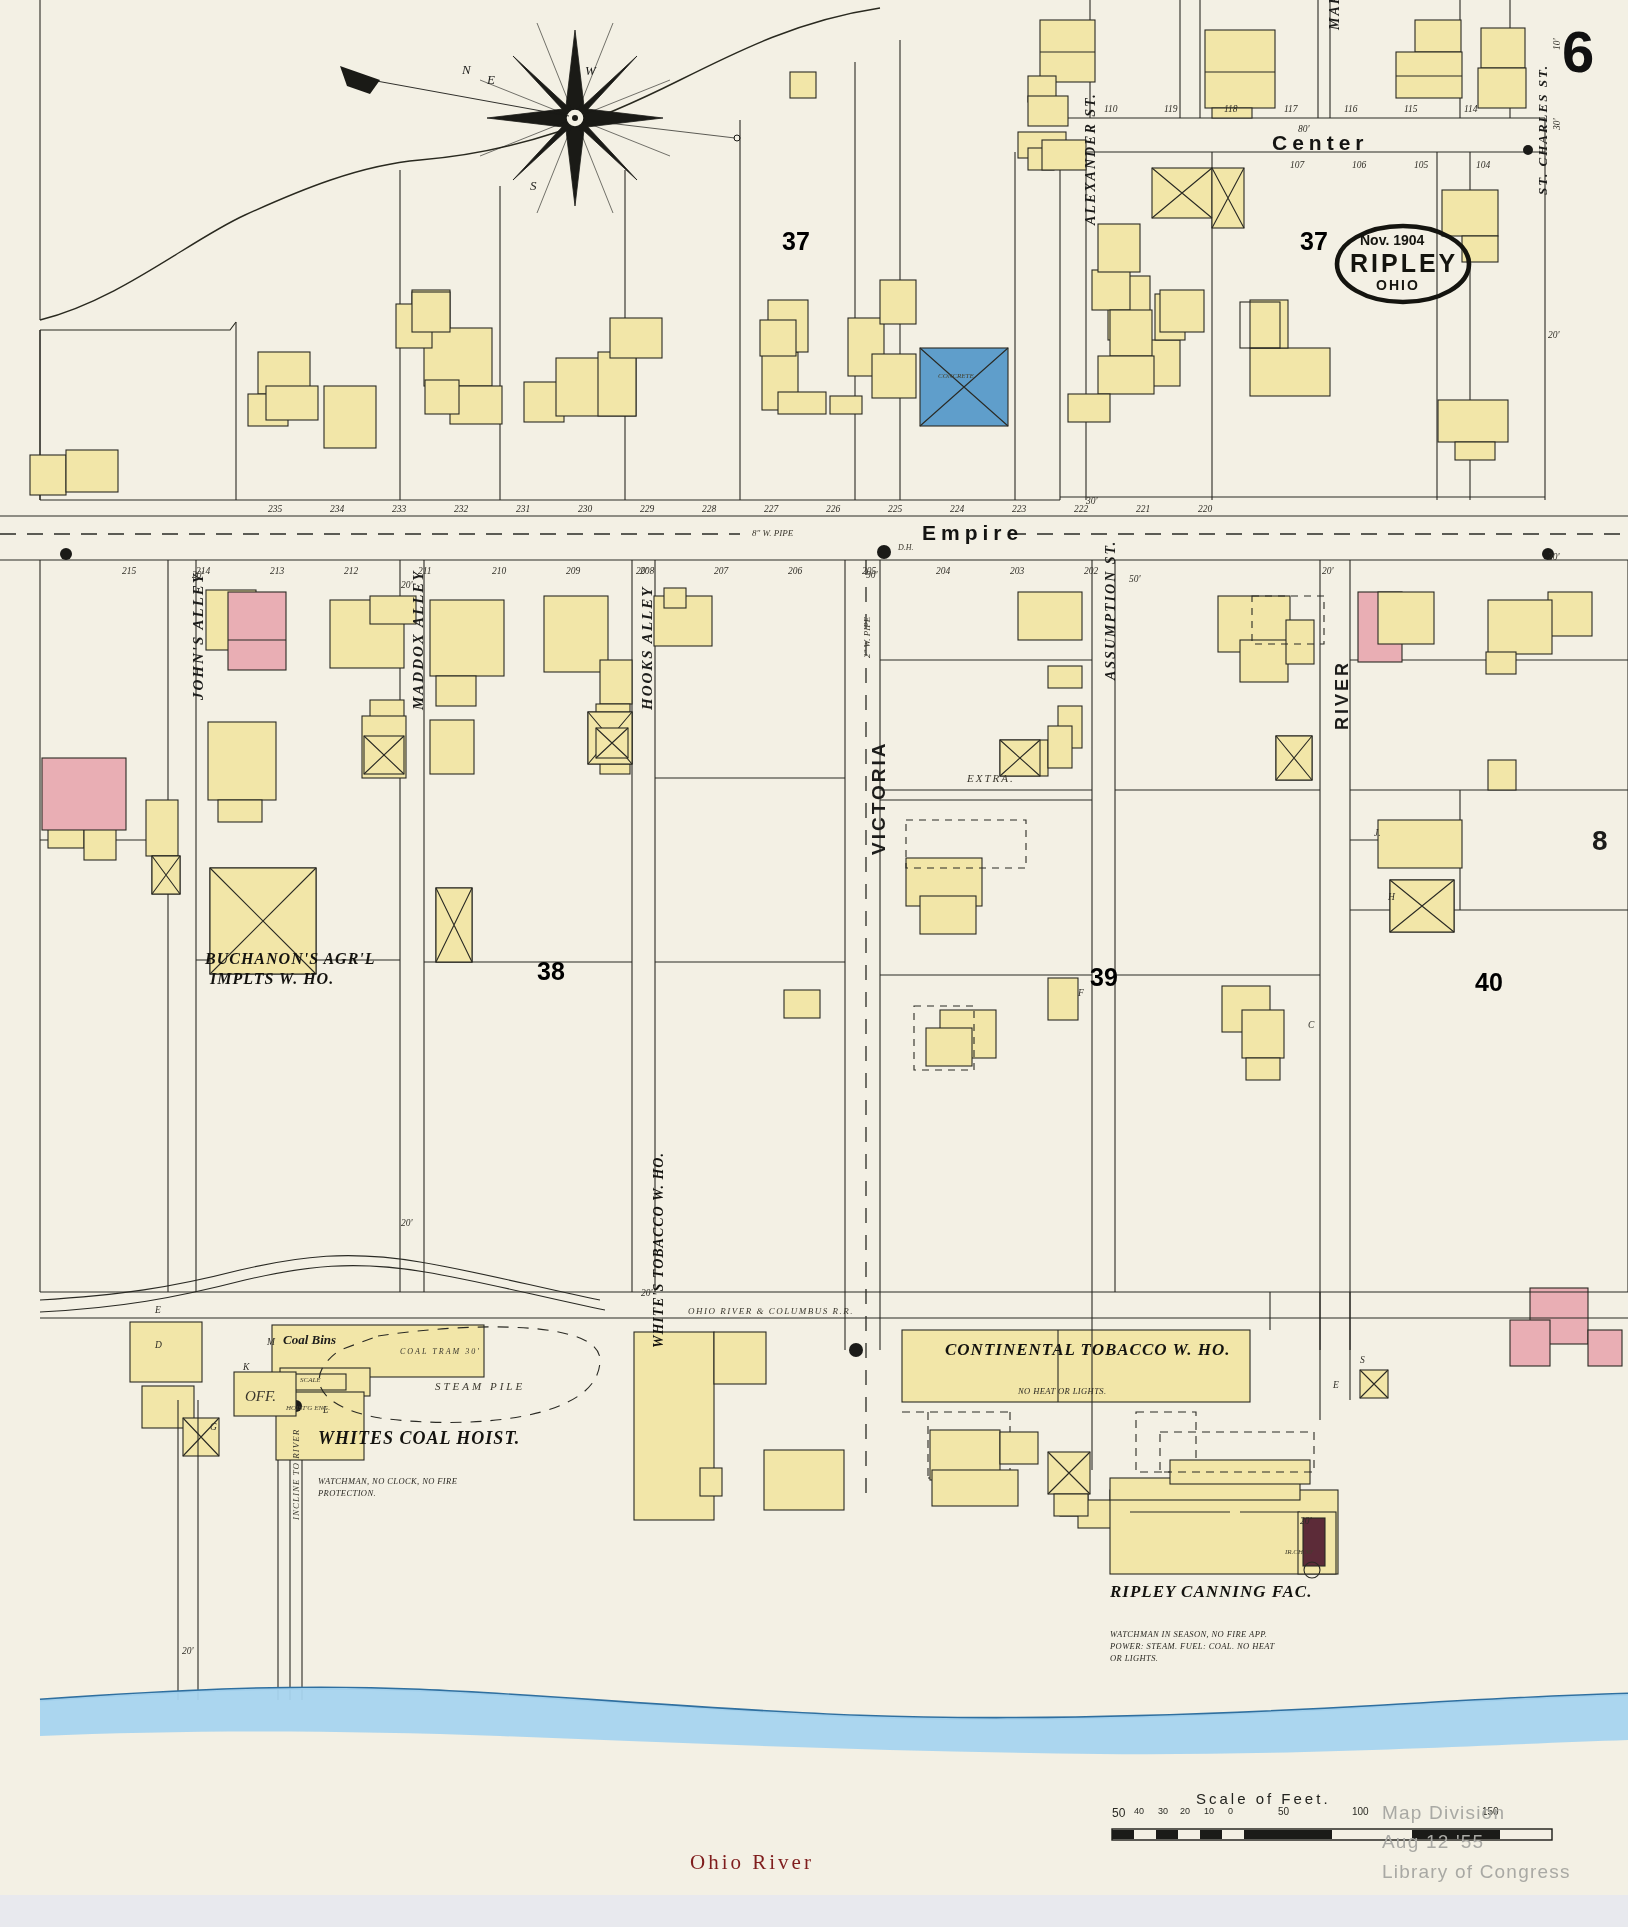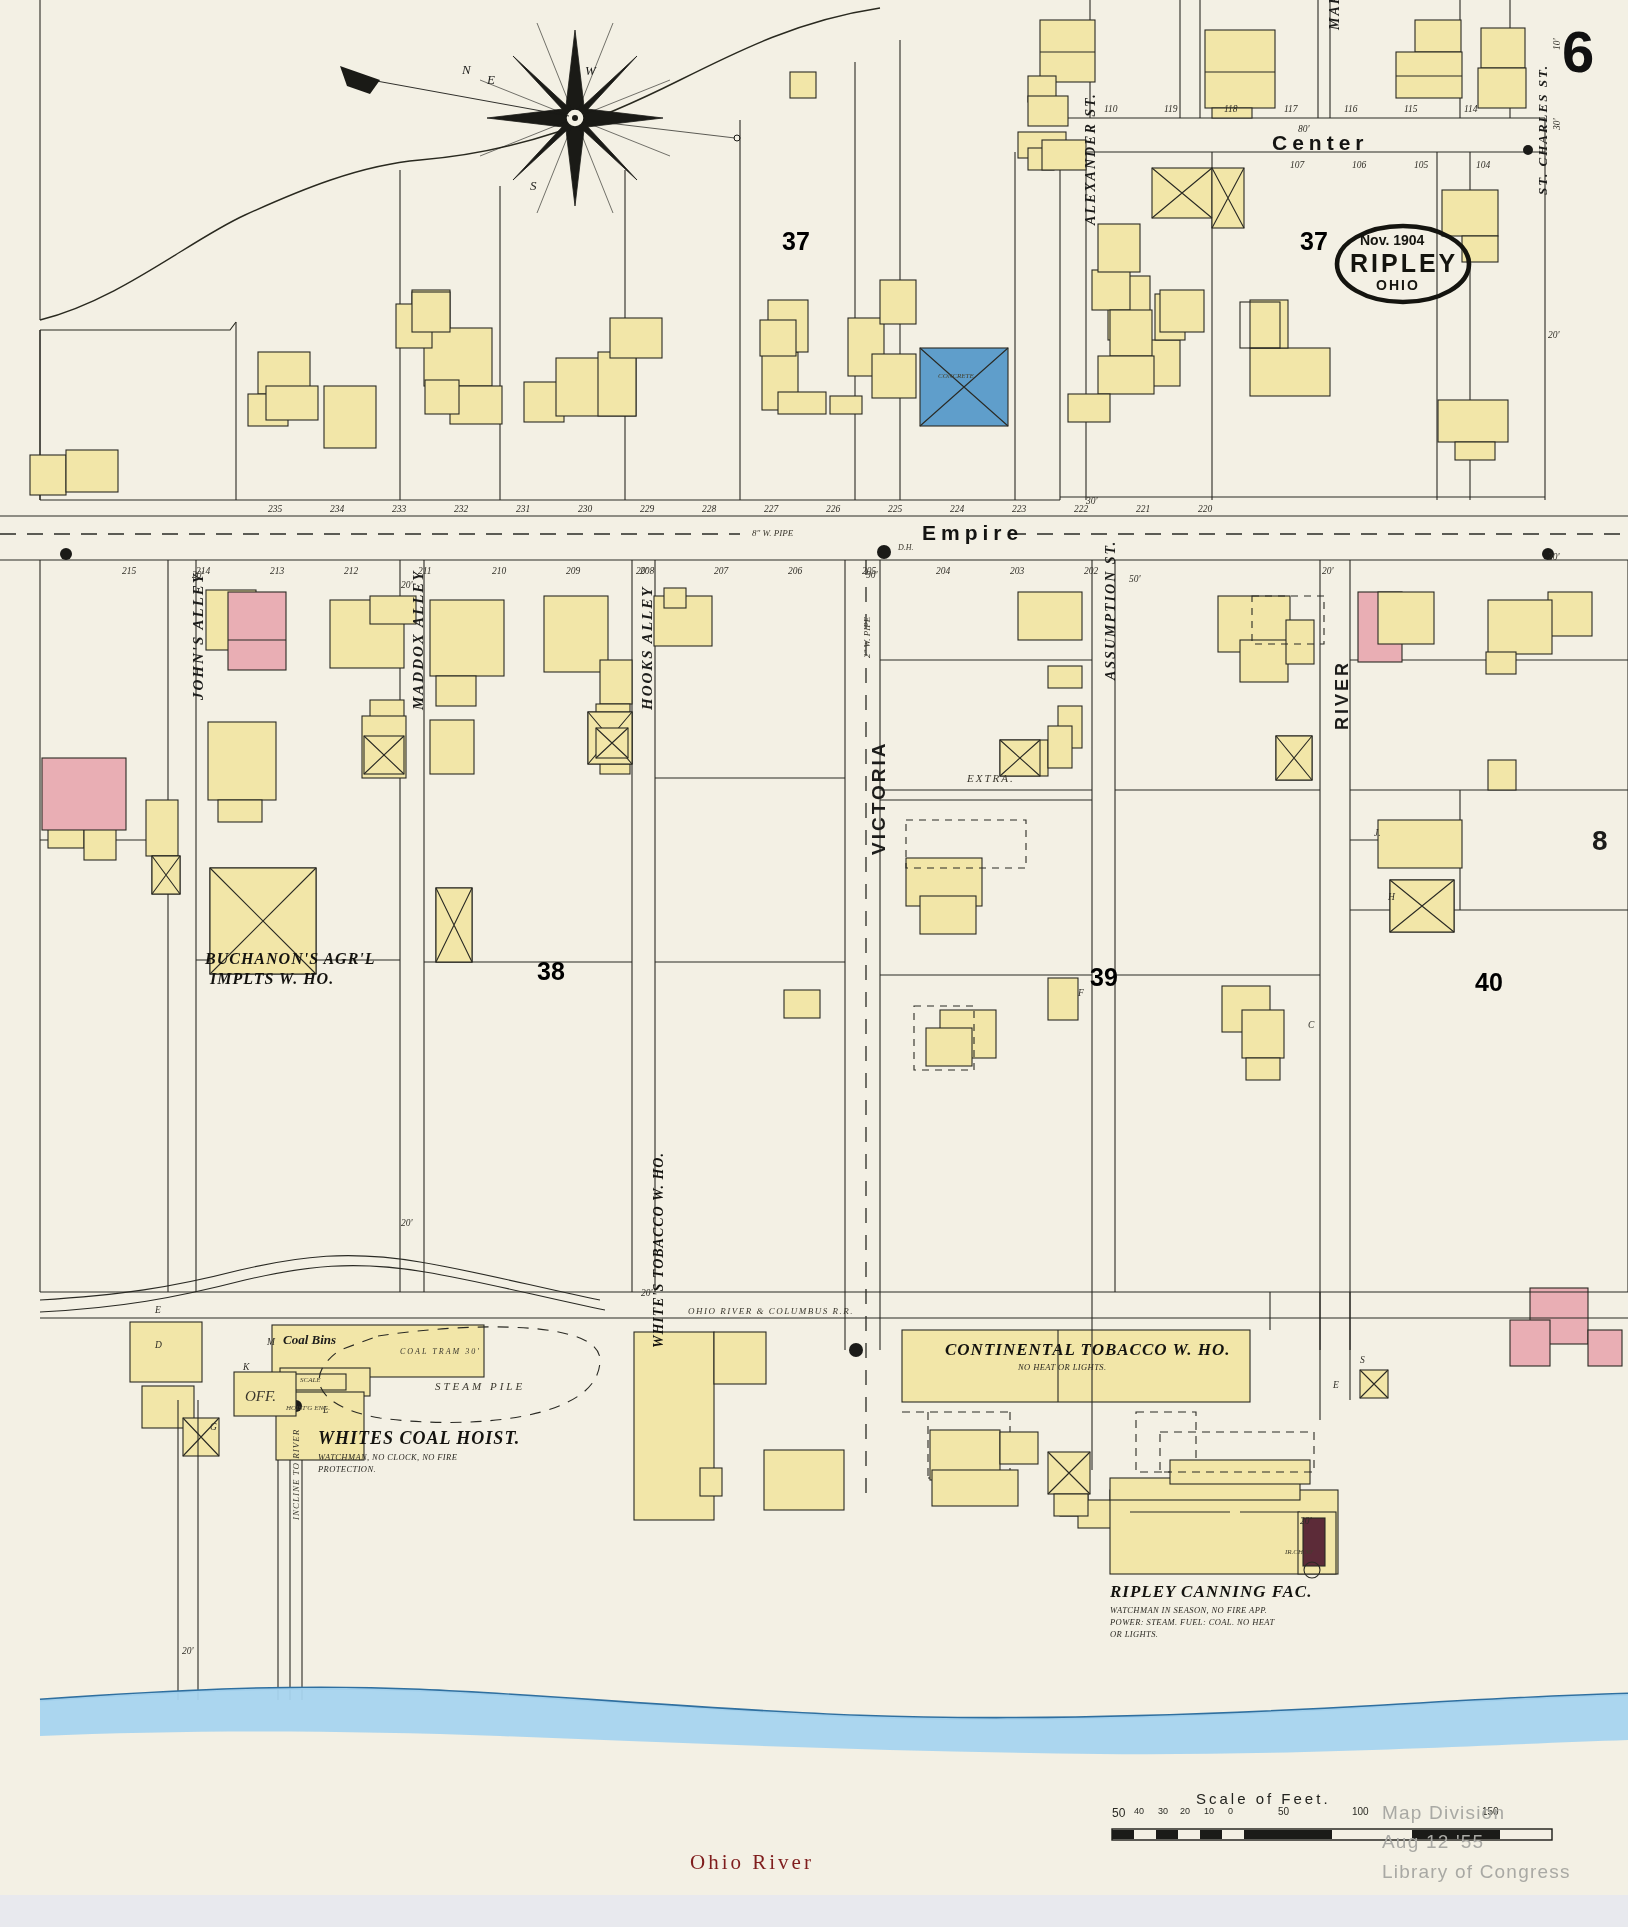--- a/index.html
+++ b/index.html
@@ -8,21 +8,21 @@
   #paper{position:absolute;left:0;top:0;width:1628px;height:1895px;background:#f3f0e4;}
   #bottomedge{position:absolute;left:0;top:1895px;width:1628px;height:32px;background:#e8e9ee;}
   .map{position:absolute;left:0;top:0;width:1628px;height:1895px;}
   svg{position:absolute;left:0;top:0;overflow:visible;}
   .lbl{position:absolute;white-space:nowrap;color:#1c1c1a;}
   .street{font-family:"Liberation Sans",sans-serif;font-weight:bold;letter-spacing:5px;font-size:21px;color:#141412;}
   .blocknum{font-family:"Liberation Sans",sans-serif;font-weight:bold;font-size:25px;color:#000000;}
   .pagenum{font-family:"Liberation Sans",sans-serif;font-weight:bold;font-size:58px;color:#111;}
   .alley{font-family:"Liberation Serif",serif;font-style:italic;font-weight:bold;font-size:15px;letter-spacing:2px;color:#1c1c1a;}
   .bizname{font-family:"Liberation Serif",serif;font-style:italic;font-weight:bold;font-size:16px;letter-spacing:1px;color:#14130f;}
-  .bizsub{font-family:"Liberation Serif",serif;font-style:italic;font-size:8.5px;letter-spacing:.4px;color:#2a2822;line-height:1.35;}
+  .bizsub{font-family:"Liberation Serif",serif;font-style:italic;font-size:8.5px;letter-spacing:.4px;color:#2a2822;line-height:1.35;margin-top:24px;}
   .tiny{font-family:"Liberation Serif",serif;font-style:italic;font-size:8px;color:#3a372d;}
   .tinier{font-family:"Liberation Serif",serif;font-style:italic;font-size:7px;color:#44412f;}
   .dim{font-family:"Liberation Serif",serif;font-style:italic;font-size:9.5px;color:#2f2d26;}
   .rot90{transform:rotate(-90deg);transform-origin:left top;}
   .stampbox{position:absolute;font-family:"Liberation Sans",sans-serif;color:#a9a9a4;font-size:19px;letter-spacing:1.2px;line-height:1.55;}
   .scalelbl{font-family:"Liberation Sans",sans-serif;font-size:15px;letter-spacing:3px;color:#23231f;}
   .riverlbl{font-family:"Liberation Serif",serif;font-size:21px;letter-spacing:3px;color:#7f1d1d;}
   .cart{position:absolute;}
   .cart .ttl{font-family:"Liberation Sans",sans-serif;font-weight:bold;}
 </style>

